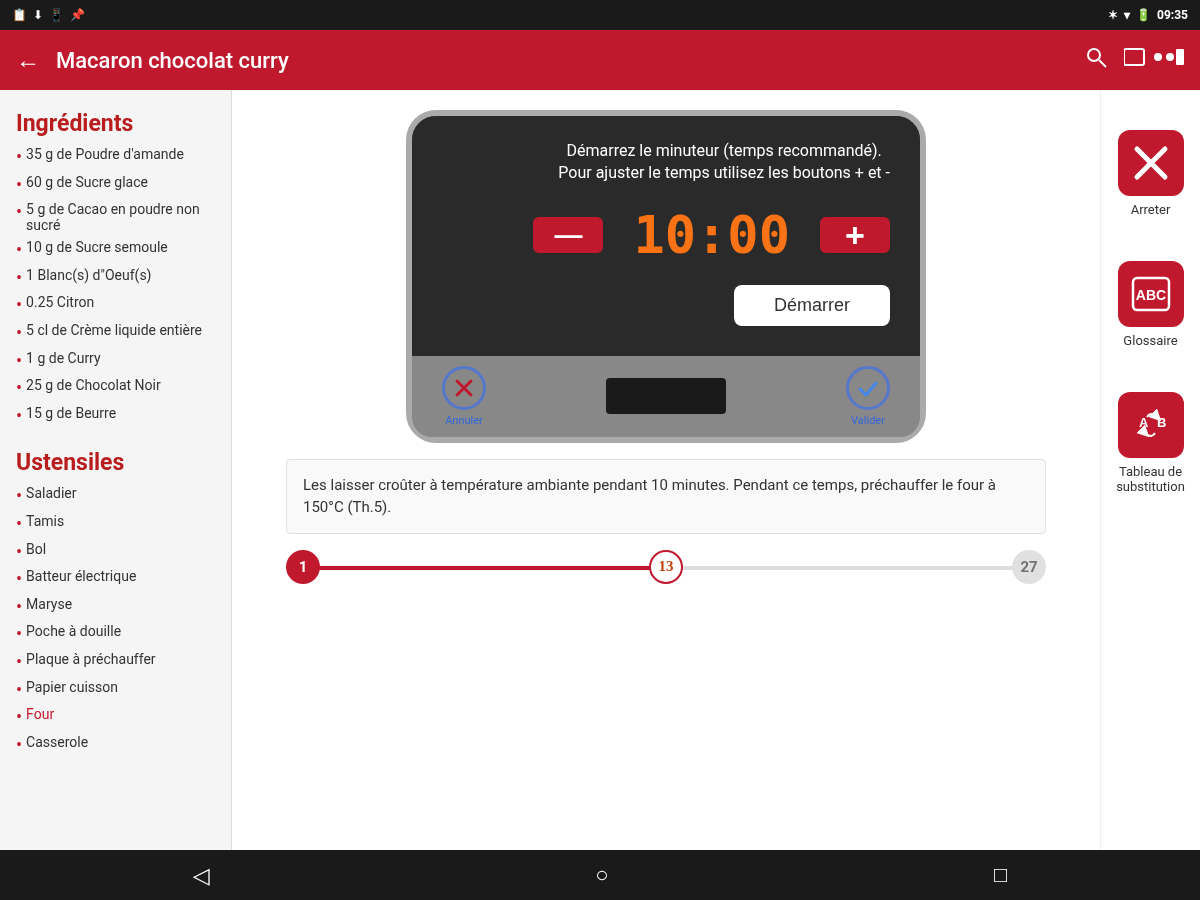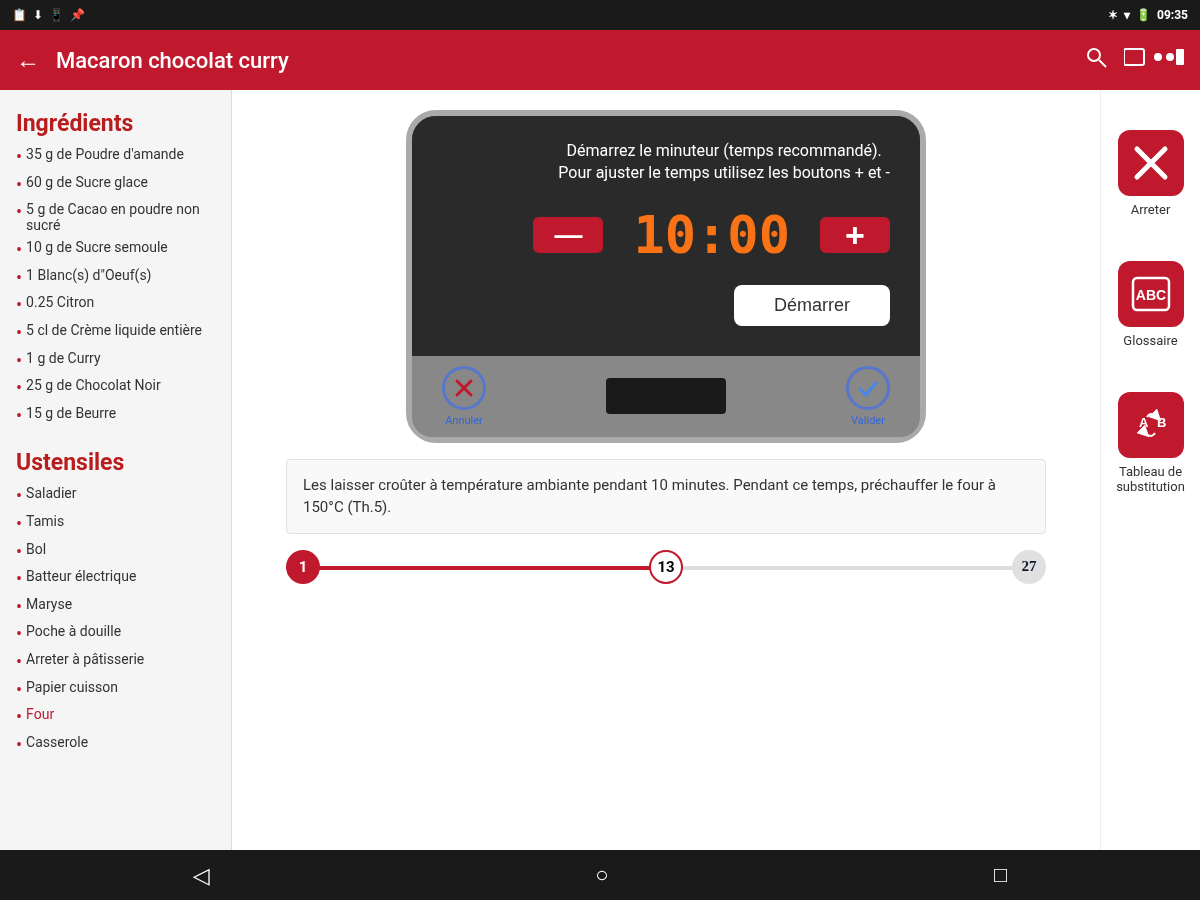--- a/index.html
+++ b/index.html
@@ -191,22 +191,22 @@
     }
     .step-circle {
       width: 34px; height: 34px;
       border-radius: 50%;
       display: flex; align-items: center; justify-content: center;
       font-size: 15px; font-weight: bold;
       z-index: 1;
       position: relative;
     }
     .step-circle.active { background: #c0182c; color: white; }
-    .step-circle.current { background: white; color: #000000; border: 2px solid #c0182c; }
-    .step-circle.inactive { background: #e0e0e0; color: #0f172a; font-family: Liberation Serif, serif; }
+    .step-circle.current { background: white; color: #c2410c; border: 2px solid #c0182c; font-family: Liberation Serif, serif; }
+    .step-circle.inactive { background: #e0e0e0; color: #737373; }
     .step-spacer { flex: 1; }
 
     
     .right-panel {
       width: 100px;
       background: white;
       display: flex;
       flex-direction: column;
       align-items: center;
       padding: 16px 8px;
@@ -340,21 +340,21 @@
     <div class="sidebar-item">
         <span class="dot">•</span>
         <span>Maryse</span>
       </div>
     <div class="sidebar-item">
         <span class="dot">•</span>
         <span>Poche à douille</span>
       </div>
     <div class="sidebar-item">
         <span class="dot">•</span>
-        <span>Arreter à pâtisserie</span>
+        <span>Plaque à préchauffer</span>
       </div>
     <div class="sidebar-item">
         <span class="dot">•</span>
         <span>Papier cuisson</span>
       </div>
     <div class="sidebar-item highlight">
         <span class="dot" style="color:#c0182c">•</span>
         <span>Four</span>
       </div>
     <div class="sidebar-item">

